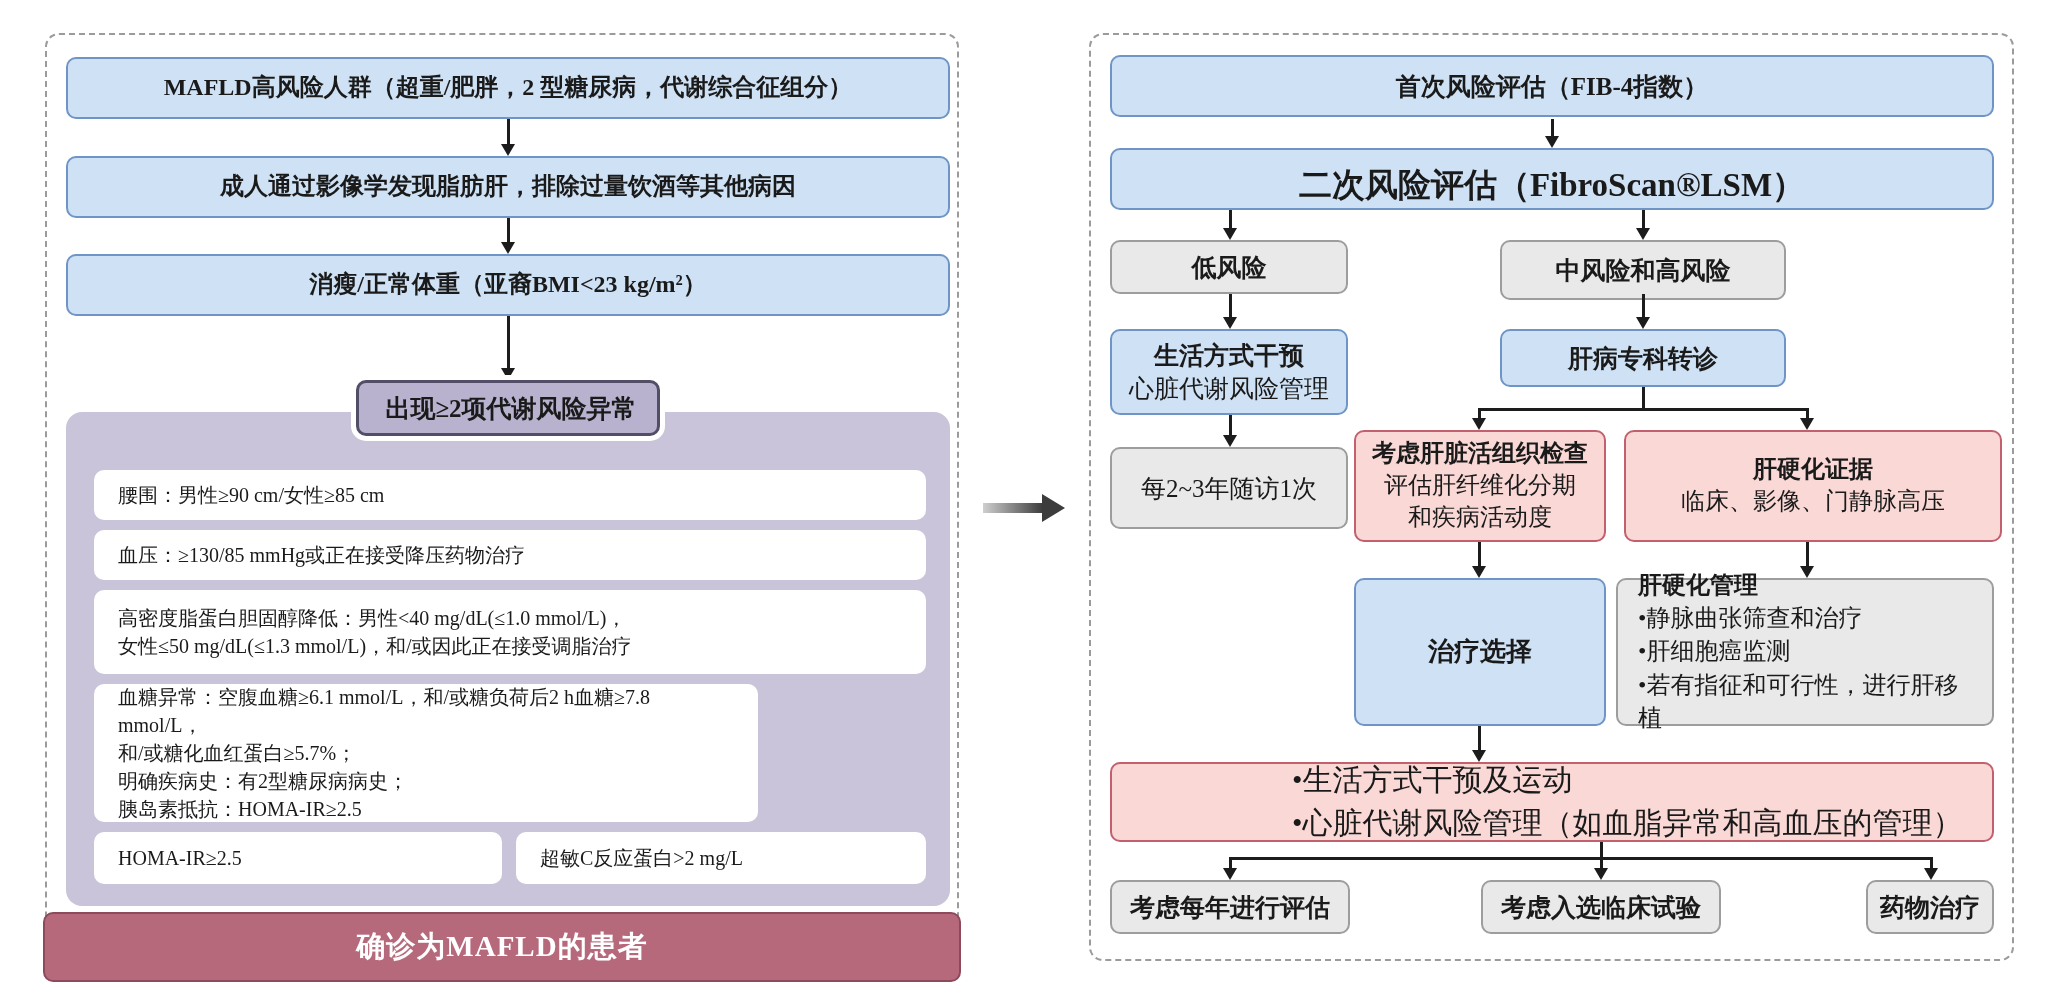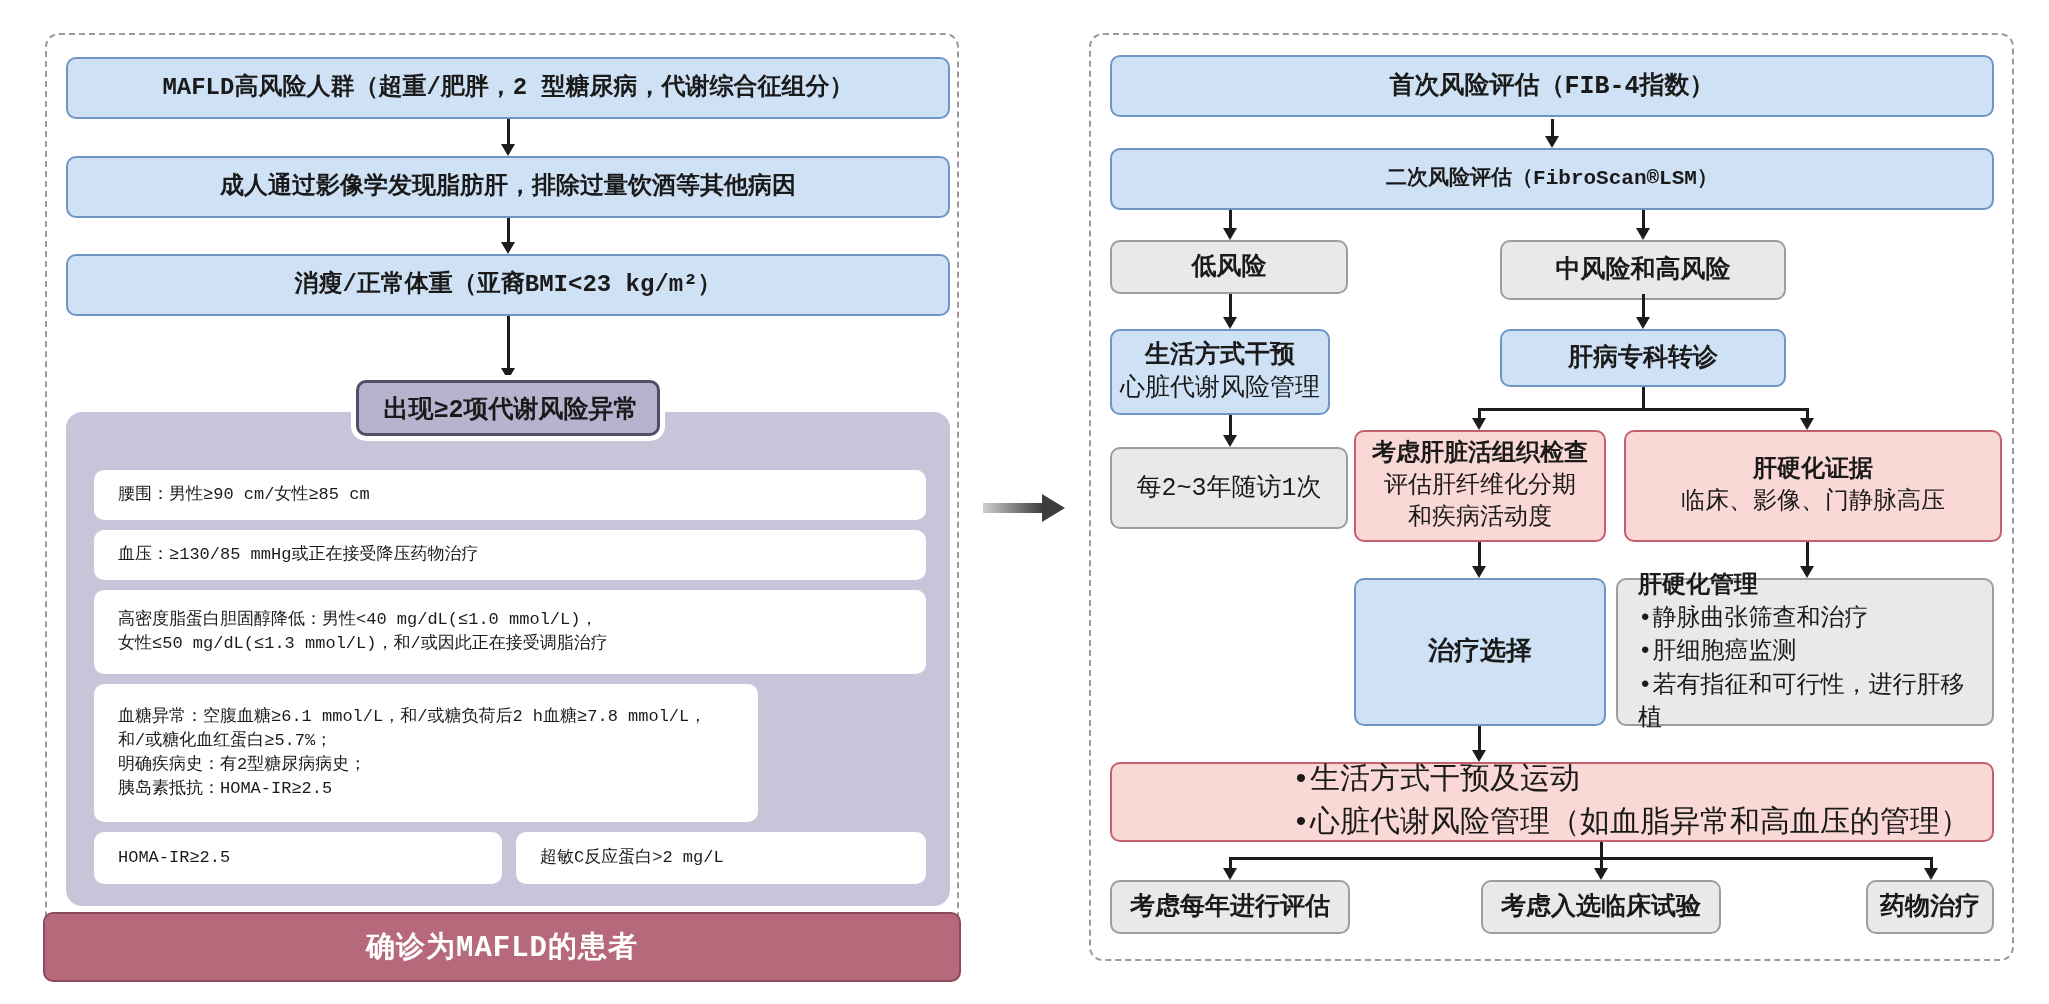--- a/index.html
+++ b/index.html
@@ -1,36 +1,36 @@
 <!DOCTYPE html>
 <html><head>
 <meta charset="utf-8">
 <style>
   html,body{margin:0;padding:0;background:#ffffff;}
   .stage{
     position:relative; width:2049px; height:1004px; overflow:hidden;
-    font-family:Liberation Mono, monospace;
+    font-family:Liberation Serif, serif;
     color:#1a1a1a; background:#ffffff;
   }
   .abs{position:absolute; box-sizing:border-box;}
   .panel{
     border:2px dashed #9b9b9b; border-radius:14px; background:transparent;
   }
   .box{
     display:flex; flex-direction:column; align-items:center; justify-content:center;
     text-align:center; border-radius:10px; line-height:1.32;
   }
   .blue{ background:#cfe1f4; border:2.5px solid #6f95c6; font-weight:700; font-size:24px;}
   .gray{ background:#e9e9e9; border:2px solid #9d9d9d; font-weight:700; font-size:25px;}
   .gray.reg{ font-weight:400;}
   .pink{ background:#f9d8d6; border:2.5px solid #c2606e; font-size:24px;}
   .whitebox{
     background:#ffffff; border:none; border-radius:10px;
     display:flex; flex-direction:column; justify-content:center; align-items:flex-start;
-    text-align:left; padding:16px 24px; font-size:17px; font-weight:400; line-height:1.4;
+    text-align:left; padding:16px 24px; font-size:20px; font-weight:400; line-height:1.4;
   }
   .purple-wrap{ background:#c9c4d9; border-radius:16px;}
   .badge{
     background:#b8b2cf; border:3px solid #534e68; border-radius:10px;
     box-shadow:0 0 0 5px #ffffff; font-weight:700; font-size:25px;
     display:flex; align-items:center; justify-content:center; z-index:3;padding-left:6px;
   }
   .red{
     background:#b7697c; border:2.5px solid #8d4a5c; border-radius:10px;
     color:#ffffff; font-weight:700; font-size:29px;
@@ -125,42 +125,42 @@
   <div class="abs big-arrow-shaft" style="left:983px;top:503px;width:60px;"></div>
   <div class="abs big-arrow-head" style="left:1042px;top:494px;"></div>
 
   <div class="abs box blue" style="left:1110px;top:55px;width:884px;height:62px;font-size:25px;">
     <span>首次风险评估（FIB-4指数）</span>
   </div>
 
   <div class="abs vline" style="left:1551px;top:119px;height:18px;"></div>
   <div class="abs head-down" style="left:1545px;top:136px;"></div>
 
-  <div class="abs box blue" style="left:1110px;top:148px;width:884px;height:62px;font-size:21px;">
+  <div class="abs box blue" style="left:1110px;top:148px;width:884px;height:62px;font-size:33px;justify-content:flex-end;">
     <span>二次风险评估（FibroScan®LSM）</span>
   </div>
 
   <div class="abs vline" style="left:1229px;top:210px;height:19px;"></div>
   <div class="abs head-down" style="left:1223px;top:228px;"></div>
   <div class="abs vline" style="left:1642px;top:210px;height:19px;"></div>
   <div class="abs head-down" style="left:1636px;top:228px;"></div>
 
   <div class="abs box gray" style="left:1110px;top:240px;width:238px;height:54px;">
     <span>低风险</span>
   </div>
   <div class="abs box gray" style="left:1500px;top:240px;width:286px;height:60px;">
     <span>中风险和高风险</span>
   </div>
 
   <div class="abs vline" style="left:1229px;top:294px;height:24px;"></div>
   <div class="abs head-down" style="left:1223px;top:317px;"></div>
   <div class="abs vline" style="left:1642px;top:294px;height:24px;"></div>
   <div class="abs head-down" style="left:1636px;top:317px;"></div>
 
-  <div class="abs box blue" style="left:1110px;top:329px;width:220px;height:86px;font-size:25px;">
+  <div class="abs box blue" style="left:1110px;top:329px;width:238px;height:86px;font-size:25px;">
     <span class="bold">生活方式干预</span>
     <span class="reg">心脏代谢风险管理</span>
   </div>
 
   <div class="abs box blue" style="left:1500px;top:329px;width:286px;height:58px;font-size:25px;">
     <span>肝病专科转诊</span>
   </div>
 
   <div class="abs vline" style="left:1229px;top:415px;height:21px;"></div>
   <div class="abs head-down" style="left:1223px;top:435px;"></div>

